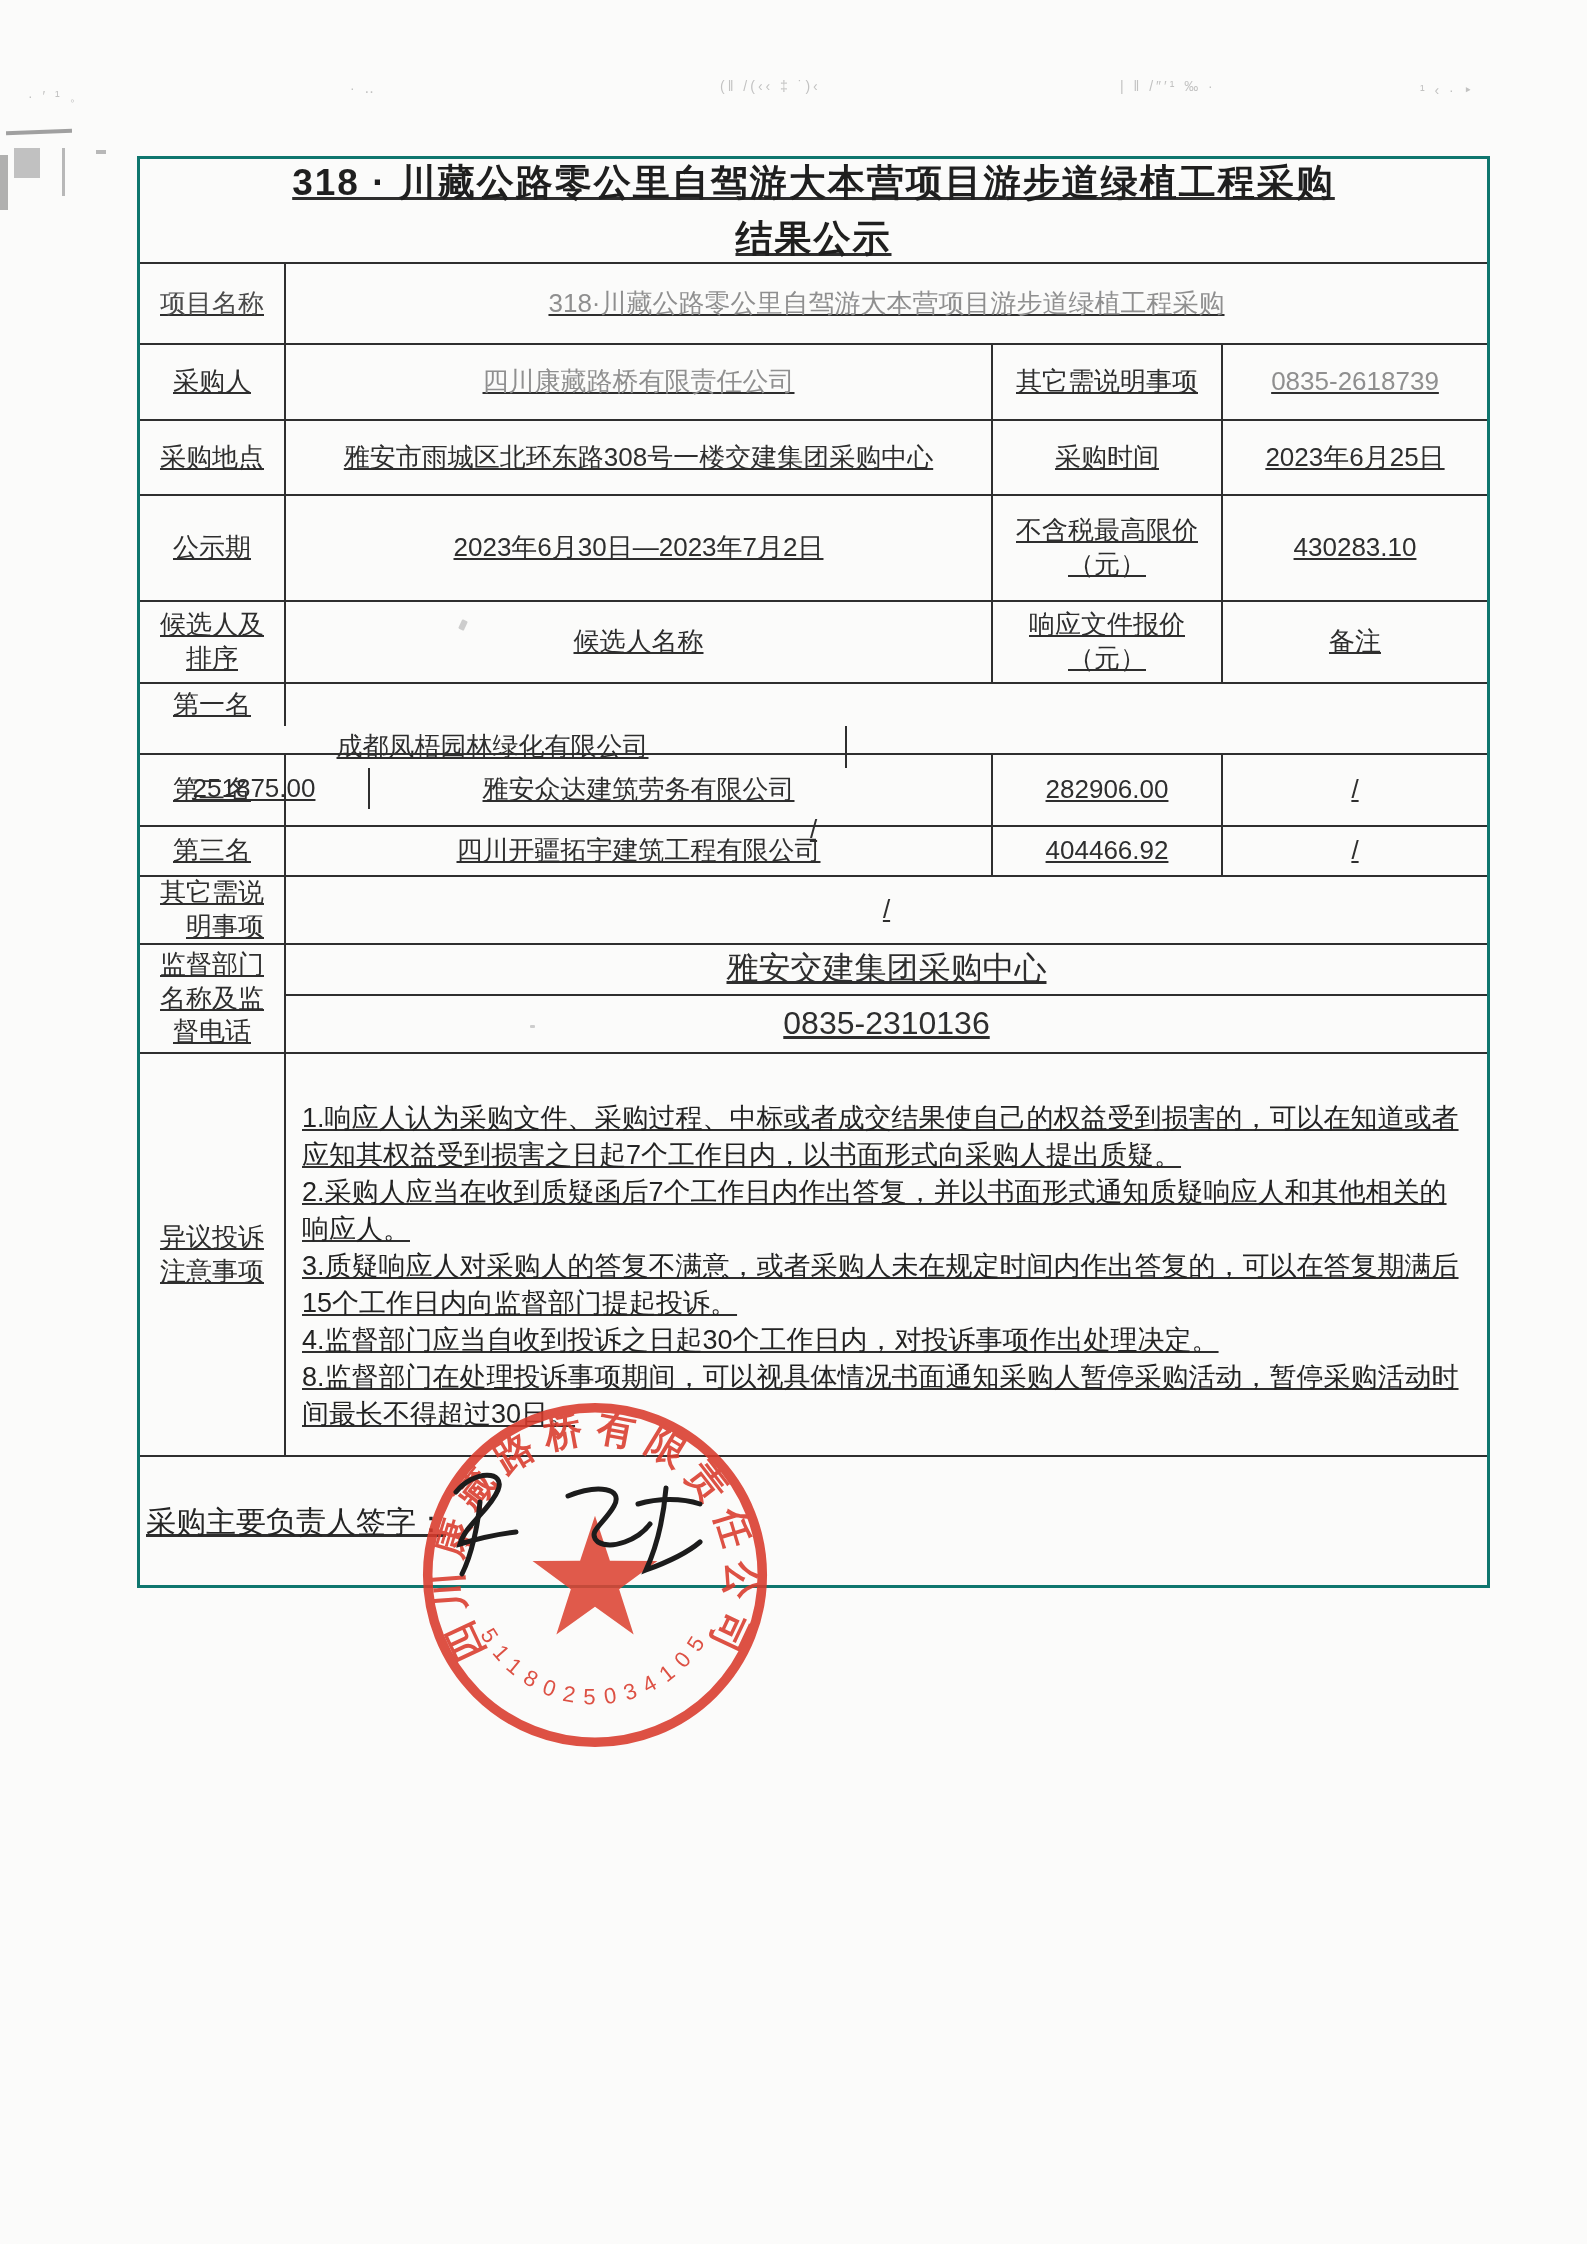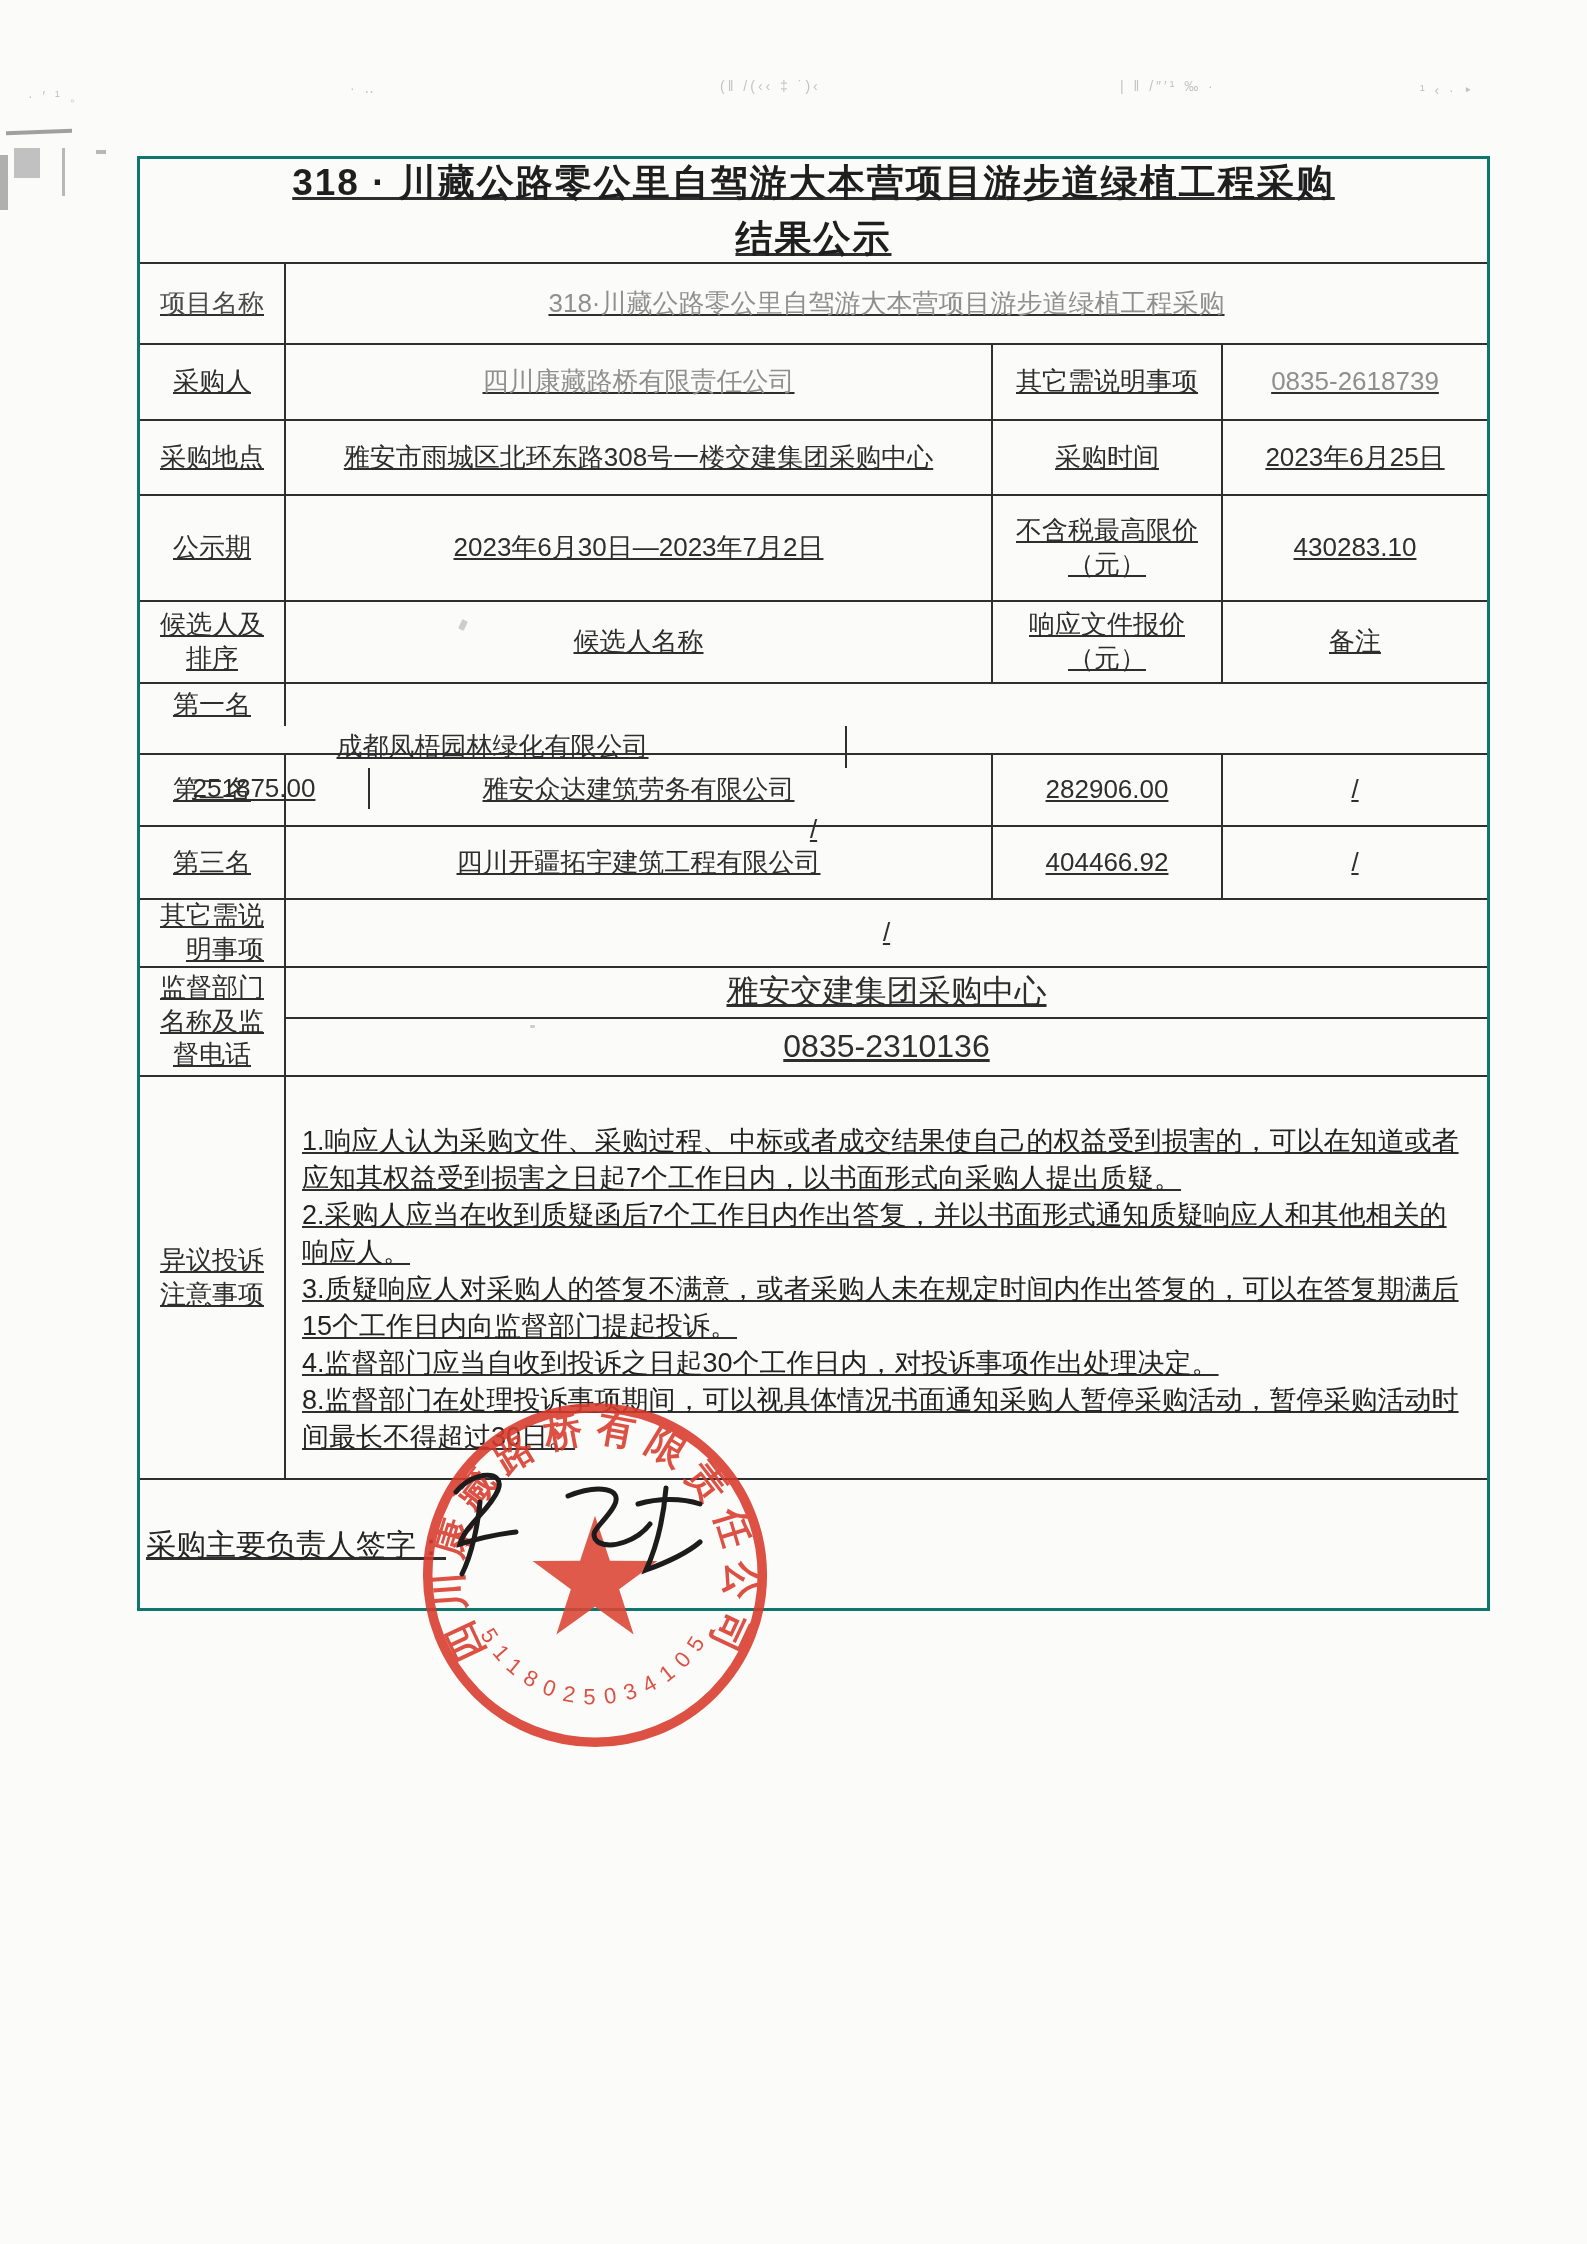--- a/index.html
+++ b/index.html
@@ -31,21 +31,21 @@
   .title-row { height:105px; flex-direction:column; justify-content:center; align-items:center; }
   .title-line { font-size:37px; font-weight:bold; letter-spacing:2px; color:#1f1f1f; text-align:center; }
   .title-line.l2 { margin-top:6px; }
   .h-project { height:81px; }
   .h-purchaser { height:76px; }
   .h-location { height:75px; }
   .h-publicity { height:106px; }
   .h-candhdr { height:82px; }
   .h-c1 { height:71px;flex-direction:column; }
   .h-c2 { height:72px; }
-  .h-c3 { height:73px; }
+  .h-c3 { height:50px; }
   .h-other { height:68px; }
   .h-supervision { height:109px; }
   .h-complaint { height:403px; }
   .h-signature { height:128px; }
   .faded { color:#8f8f8f; }
   .semi { color:#4a4a4a; }
   .sup-values { flex:1; display:flex; flex-direction:column; }
   .sup-values .sub { flex:1.15; display:flex; align-items:center; justify-content:center; font-size:32px; }
   .sup-values .sub:first-child { border-bottom:2px solid #2f2f2f; flex:1; }
   .complaint-cell {

